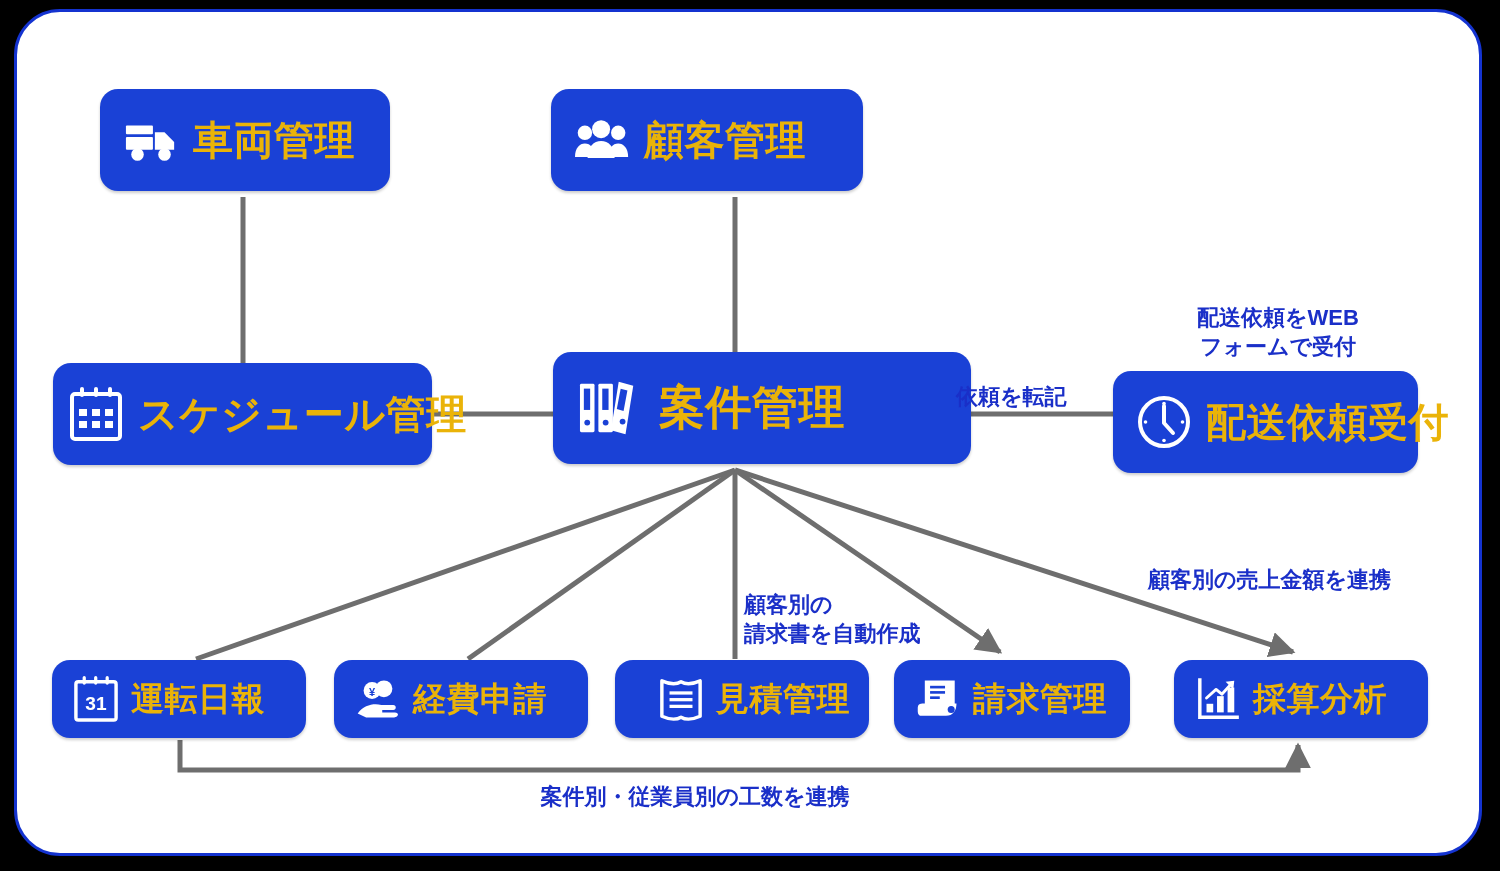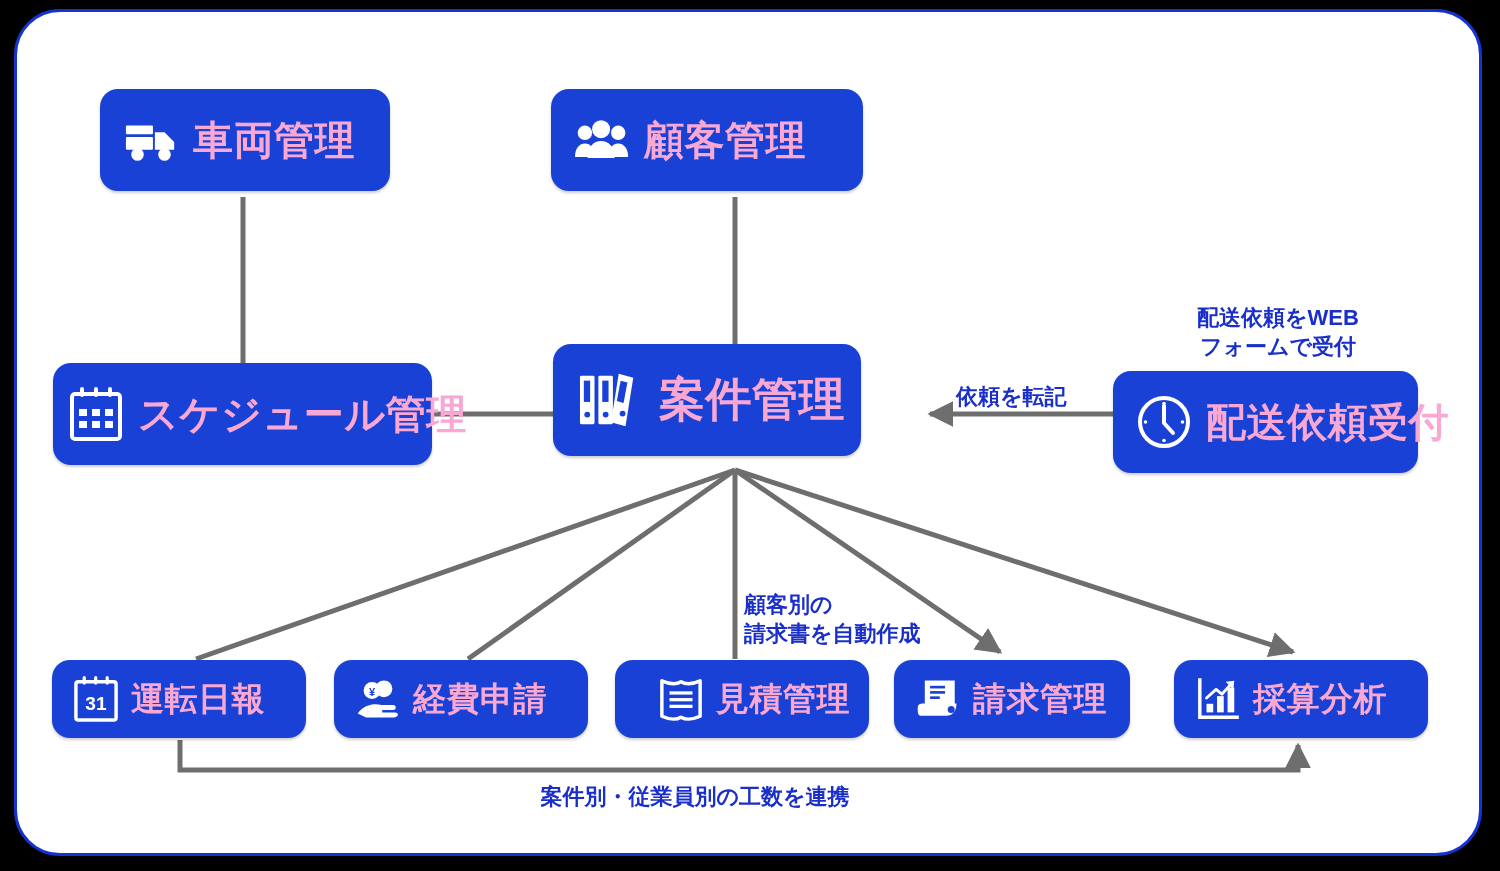--- a/index.html
+++ b/index.html
@@ -48,21 +48,21 @@
     box-shadow: 0 2px 3px rgba(0,0,0,0.20);
   }
   .node .ico {
     flex: 0 0 auto;
     display: flex;
     align-items: center;
     justify-content: center;
   }
   .node .lbl {
     font-weight: bold;
-    color: #f9a8d4;
+    color: #eab308;
     white-space: nowrap;
     letter-spacing: 0.5px;
   }
   
   .n-small { height: 78px; padding: 0 22px; }
   .n-small .lbl { font-size: 33px; }
   .n-small .ico { width: 44px; height: 44px; margin-right: 13px; }
 
   .n-mid { height: 102px; padding: 0 24px; }
   .n-mid .lbl { font-size: 40px; }
@@ -156,21 +156,21 @@
           <rect x="35" y="22" width="8" height="7"></rect>
           <rect x="9" y="34" width="8" height="7"></rect>
           <rect x="22" y="34" width="8" height="7"></rect>
           <rect x="35" y="34" width="8" height="7"></rect>
         </g>
       </svg>
     </span>
     <span class="lbl">スケジュール管理</span>
   </div>
 
-  <div class="node n-hub" style="left:553px; top:344px; width:308px;">
+  <div class="node n-hub" style="left:553px; top:352px; width:418px;">
     <span class="ico">
       <svg viewBox="0 0 64 58" width="62" height="58" xmlns="http://www.w3.org/2000/svg" fill="#ffffff">
         <rect x="1" y="4" width="15" height="50" rx="1.5"></rect>
         <rect x="20" y="4" width="15" height="50" rx="1.5"></rect>
         <circle cx="8.5" cy="44" r="3" fill="#1a41d6"></circle>
         <circle cx="27.5" cy="44" r="3" fill="#1a41d6"></circle>
         <rect x="5" y="9" width="6.5" height="22" fill="#1a41d6"></rect>
         <rect x="24" y="9" width="6.5" height="22" fill="#1a41d6"></rect>
         <path d="M41 2 L56 6 L48 56 L33 52 z"></path>
         <circle cx="45" cy="43" r="3" fill="#1a41d6"></circle>
@@ -268,15 +268,16 @@
   </div>
 
   <div class="annot center" style="left:1168px; top:303px; width:220px;">配送依頼をWEB
 フォームで受付</div>
 
   <div class="annot" style="left:956px; top:366px;margin-top:16px;">依頼を転記</div>
 
   <div class="annot" style="left:744px; top:590px;">顧客別の
 請求書を自動作成</div>
 
+  <div class="annot" style="left:1148px; top:565px;">顧客別の売上金額を連携</div>
 
   <div class="annot center" style="left:445px; top:782px; width:500px;">案件別・従業員別の工数を連携</div>
 </div>
 
 </body></html>

